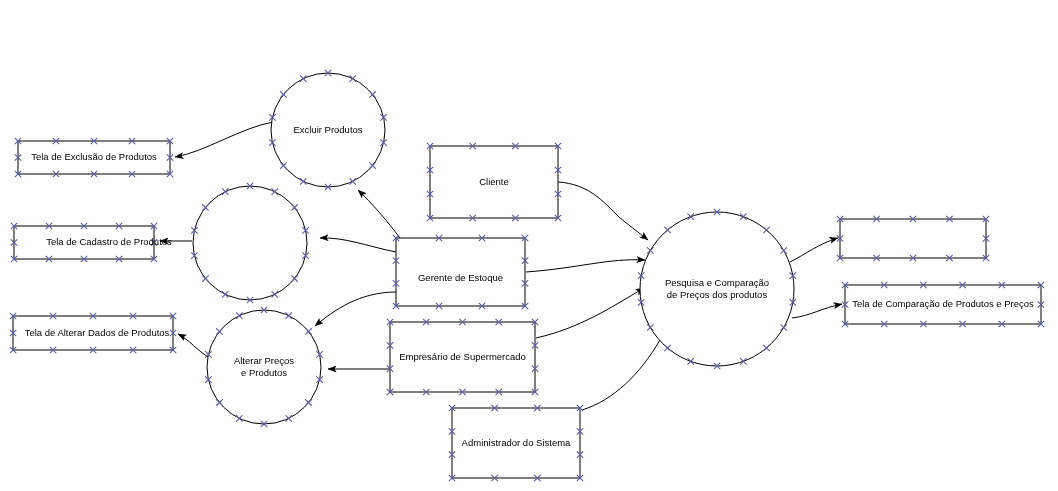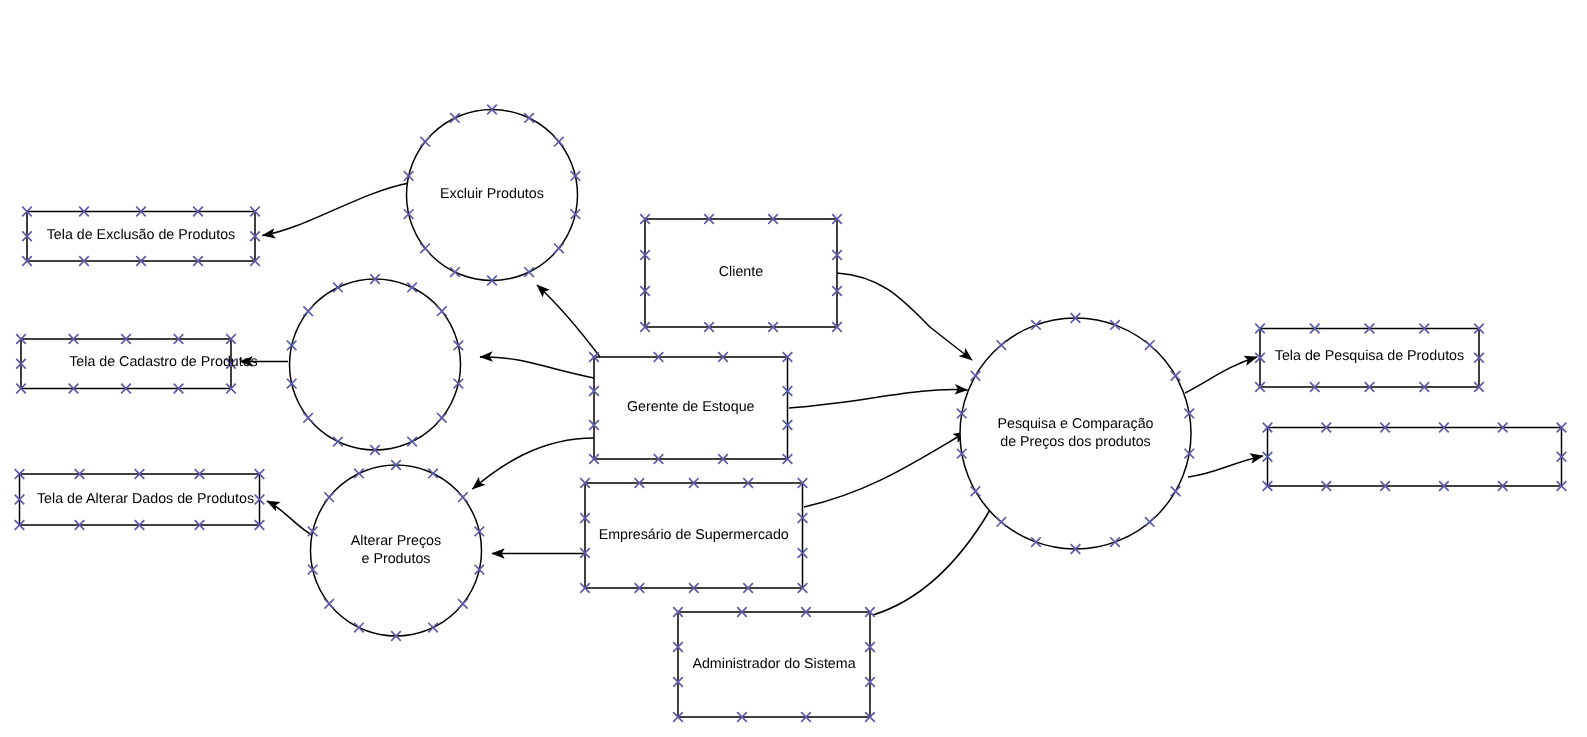--- a/index.html
+++ b/index.html
@@ -655,21 +655,21 @@
 
   <div class="label-wrap" style="left:641px; top:271px; width:152px; height:36px;">
     <span class="node-label" style="position:static;">Pesquisa e Comparação
 de Preços dos produtos</span>
   </div>
 
   <div class="label-wrap" style="left:430px; top:170px; width:128px; height:24px;">
     <span class="node-label" style="position:static;">Cliente</span>
   </div>
 
-  <div class="label-wrap" style="left:396px; top:260px; width:129px; height:24px;">
+  <div class="label-wrap" style="left:396px; top:260px; width:129px; height:24px;align-items:flex-end;">
     <span class="node-label" style="position:static;">Gerente de Estoque</span>
   </div>
 
   <div class="label-wrap" style="left:390px; top:345px; width:145px; height:24px;">
     <span class="node-label" style="position:static;">Empresário de Supermercado</span>
   </div>
 
   <div class="label-wrap" style="left:452px; top:431px; width:128px; height:24px;">
     <span class="node-label" style="position:static;">Administrador do Sistema</span>
   </div>
@@ -679,18 +679,18 @@
   </div>
 
   <div class="label-wrap" style="left:14px; top:230px; width:140px; height:24px;padding-left:25px;">
     <span class="node-label" style="position:static;">Tela de Cadastro de Produtos</span>
   </div>
 
   <div class="label-wrap" style="left:13px; top:321px; width:168px; height:24px;justify-content:center;">
     <span class="node-label" style="position:static;">Tela de Alterar Dados de Produtos</span>
   </div>
 
-  <div class="label-wrap" style="left:840px; top:226px; width:146px; height:24px;">
-    <span class="node-label" style="position:static;">Tela de Pesquisa de Produtos</span>
-  </div>
-
+
+  <div class="label-wrap" style="left:845px; top:292px; width:196px; height:24px;">
+    <span class="node-label" style="position:static;">Tela de Comparação de Produtos e Preços</span>
+  </div>
 
 </div>
 
 </body></html>

